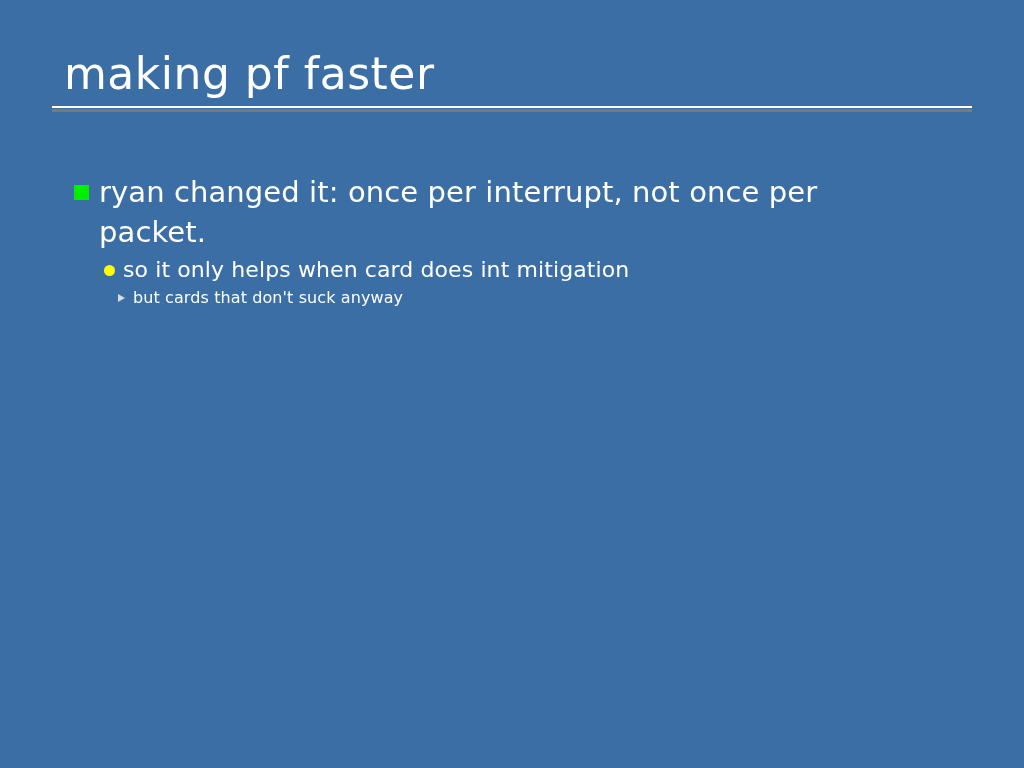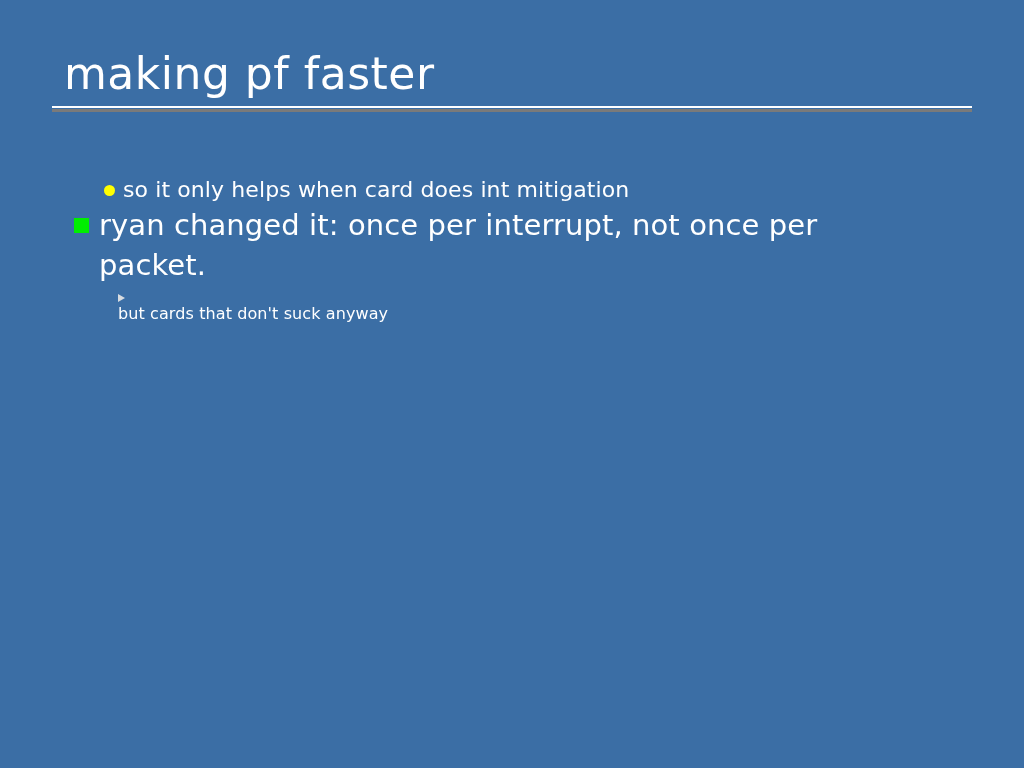--- a/index.html
+++ b/index.html
@@ -108,21 +108,20 @@
     border-radius: 50%;
     background: #FFFF00;
     margin-top: 11px;
     margin-right: 8px;
   }
 
   
   .level-3 {
     margin-left: 44px;
     margin-top: 1px;
-    flex-direction: column;
   }
   .level-3 .bullet-text {
     font-size: 16px;
     line-height: 23px;
     letter-spacing: 0.1px;
   }
   .marker-tri {
     flex: 0 0 auto;
     width: 0;
     height: 0;
@@ -142,28 +141,28 @@
 
 <div class="slide">
 
   <div class="title-block">
     <div class="slide-title">making pf faster</div>
     <div class="title-rule"></div>
   </div>
 
   <div class="body-block">
 
+    <div class="bullet-row level-1">
+      <span class="marker-square"></span>
+      <span class="bullet-text">ryan changed it: once per interrupt, not once per packet.</span>
+    </div>
+
     <div class="bullet-row level-2">
       <span class="marker-dot"></span>
       <span class="bullet-text">so it only helps when card does int mitigation</span>
-    </div>
-
-    <div class="bullet-row level-1">
-      <span class="marker-square"></span>
-      <span class="bullet-text">ryan changed it: once per interrupt, not once per packet.</span>
     </div>
 
     <div class="bullet-row level-3">
       <span class="marker-tri"></span>
       <span class="bullet-text">but cards that don't suck anyway</span>
     </div>
 
     <div class="group-gap"></div>
 
 

